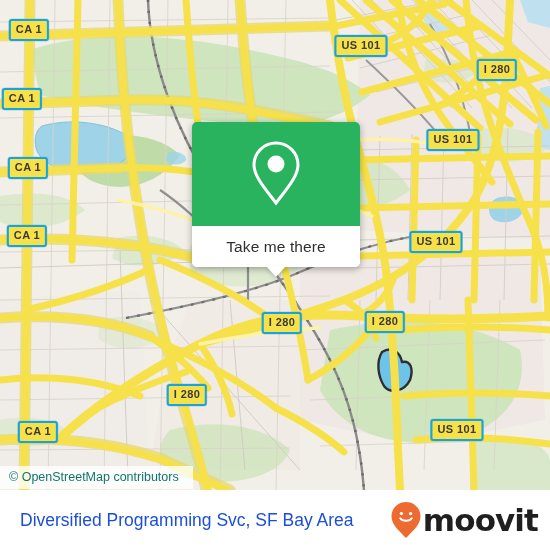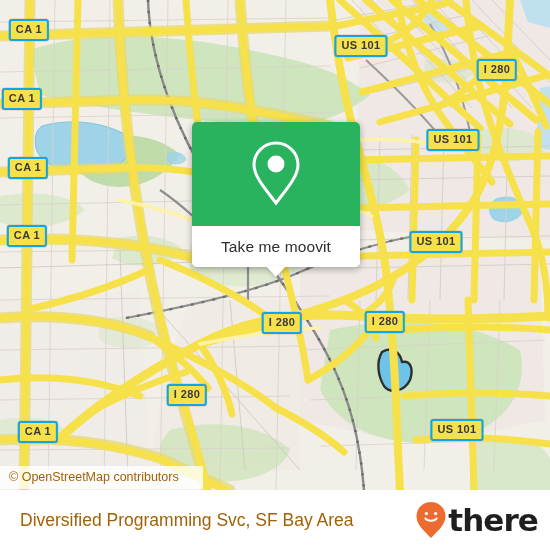--- a/index.html
+++ b/index.html
@@ -94,43 +94,43 @@
     border-top: 11px solid #ffffff;
     filter: drop-shadow(0 2px 2px rgba(0,0,0,0.18));
   }
 
   
   #attribution {
     position: absolute;
     left: 0;
     top: 466px;
     background: rgba(255,255,255,0.78);
-    color: #a16207;
+    color: #0f766e;
     font-size: 12.5px;
     font-family: "Liberation Sans", sans-serif;
-    padding: 4px 24px 5px 9px;
+    padding: 4px 14px 5px 9px;
     z-index: 45;
     white-space: nowrap;
   }
 
   
   #footer {
     position: absolute;
     left: 0; top: 490px;
     width: 550px; height: 60px;
     background: #ffffff;
     z-index: 50;
   }
   #footer-title {
     position: absolute;
     left: 20px;
     top: 50%;
     transform: translateY(-50%);
     font-size: 17.5px;
-    color: #a16207;
+    color: #1d4ed8;
     font-family: "Liberation Sans", sans-serif;
     white-space: nowrap;
   }
   #brand {
     position: absolute;
     right: 12px;
     top: 50%;
     transform: translateY(-50%);
     display: flex;
     align-items: center;
@@ -379,34 +379,34 @@
     <div class="shield" style="left:187px; top:395px;">I 280</div>
 
     <div id="popup">
       <div id="popup-head">
         <svg width="56" height="70" viewBox="0 0 56 70">
           <path d="M28 4 C15.8 4 6 13.8 6 26 C6 38 19 52 28 64 C37 52 50 38 50 26 C50 13.8 40.2 4 28 4 Z" fill="none" stroke="#ffffff" stroke-width="3"></path>
           <circle cx="28" cy="25" r="8.5" fill="#ffffff"></circle>
         </svg>
       </div>
       <div id="popup-body">
-        <span id="popup-label">Take me moovit</span>
+        <span id="popup-label">Take me there</span>
         <span id="popup-tail"></span>
       </div>
     </div>
 
     <div id="attribution">© OpenStreetMap contributors</div>
   </div>
 
   <div id="footer">
     <div id="footer-title">Diversified Programming Svc, SF Bay Area</div>
     <div id="brand">
       <svg width="32" height="38" viewBox="0 0 32 38">
         <path d="M16 1 C7.8 1 1.5 7.4 1.5 15.4 C1.5 24 11 31.5 16 37 C21 31.5 30.5 24 30.5 15.4 C30.5 7.4 24.2 1 16 1 Z" fill="#ed6a30"></path>
         <circle cx="11.4" cy="12.6" r="1.7" fill="#ffffff"></circle>
         <circle cx="20.6" cy="12.6" r="1.7" fill="#ffffff"></circle>
         <path d="M10.2 17.2 C12.2 20.6 19.8 20.6 21.8 17.2" fill="none" stroke="#ffffff" stroke-width="1.9" stroke-linecap="round"></path>
       </svg>
-      <span id="brand-word">there</span>
+      <span id="brand-word">moovit</span>
     </div>
   </div>
 
 </div>
 
 </body></html>

